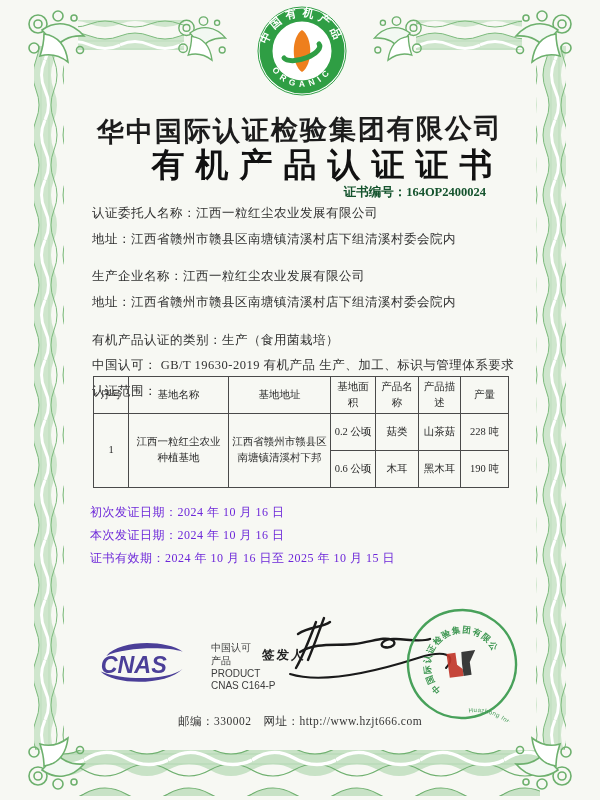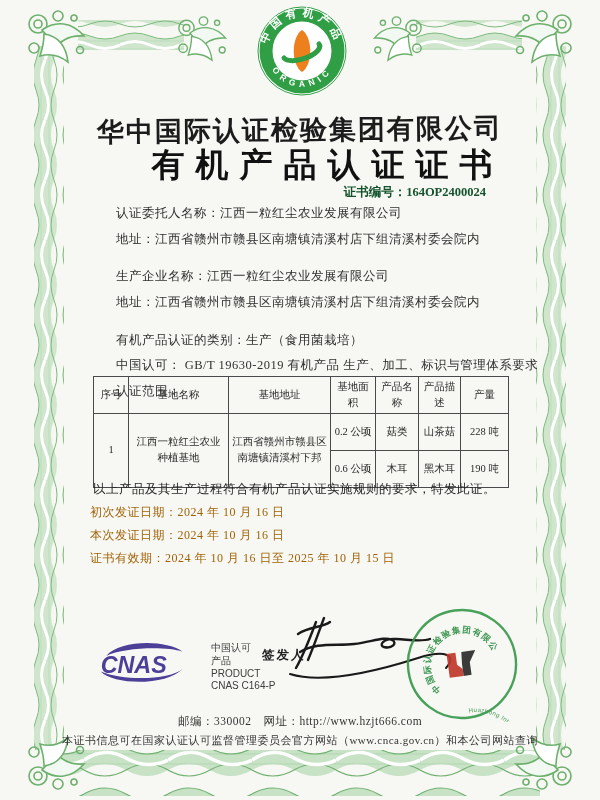--- a/index.html
+++ b/index.html
@@ -17,36 +17,36 @@
     transform:rotate(-0.6deg);
   }
   .main-title{
     position:absolute;left:0;right:0;top:143px;text-align:center;
     font-size:33px;font-weight:bold;color:#111;letter-spacing:11px;text-indent:11px;padding-left:44px;
   }
   .cert-no{
     position:absolute;right:114px;top:184px;font-size:12.5px;font-weight:bold;color:#14532d;
   }
   
-  .fields{position:absolute;left:92px;top:206px;width:430px;font-size:12.5px;letter-spacing:0.5px;color:#303030;margin-left:24px;}
+  .fields{position:absolute;left:92px;top:206px;width:430px;font-size:12.5px;letter-spacing:0.5px;color:#303030;}
   .fline{margin:0 0 10px 0;line-height:1.25;}
   .gap{height:12px;}
   
   .scope-table{
     position:absolute;left:93px;top:376px;border-collapse:collapse;
     font-size:10.5px;color:#2b2b2b;table-layout:fixed;
   }
   .scope-table th,.scope-table td{
     border:1px solid #4a4a4a;text-align:center;vertical-align:middle;
     padding:2px 3px;font-weight:normal;line-height:1.5;
   }
   .scope-table th{height:26px;}
   .scope-table td{height:32px;}
   .statement{position:absolute;left:93px;top:481px;width:430px;font-size:12.5px;color:#262626;letter-spacing:0.5px;}
-  .dates{position:absolute;left:90px;top:504px;font-size:12px;color:#a16207;letter-spacing:0.5px;}
+  .dates{position:absolute;left:90px;top:504px;font-size:12px;color:#6d28d9;letter-spacing:0.5px;}
   .dates div{margin-bottom:6px;}
   
   .cnas{position:absolute;left:95px;top:634px;display:flex;align-items:flex-start;}
   .cnas-lines{margin-left:24px;font-size:10px;line-height:1.28;color:#3c3c3c;font-family:"Liberation Sans","DejaVu Sans",sans-serif;padding-top:8px;}
   .signer{position:absolute;left:262px;top:647px;font-size:12.5px;font-weight:bold;color:#222;letter-spacing:2px;}
   .signature{position:absolute;left:288px;top:608px;}
   .stamp{position:absolute;left:404px;top:606px;opacity:0.92;}
   .footer{position:absolute;left:0;right:0;top:712px;text-align:center;font-size:11.5px;color:#343434;line-height:1.62;letter-spacing:0.5px;}
   .footer .f3{font-size:11px;margin-top:1px;}
 </style>
@@ -182,21 +182,20 @@
     </tr>
     <tr>
       <td>0.6 公顷</td>
       <td>木耳</td>
       <td>黑木耳</td>
       <td>190 吨</td>
     </tr>
   </tbody>
     </table>
 
-  <div class="statement">以上产品及其生产过程符合有机产品认证实施规则的要求，特发此证。</div>
   <div class="dates">
     <div>
       <span>初次发证日期：</span><span>2024 年 10 月 16 日</span>
     </div>
     <div>
       <span>本次发证日期：</span><span>2024 年 10 月 16 日</span>
     </div>
     <div>
       <span>证书有效期：</span><span>2024 年 10 月 16 日至 2025 年 10 月 15 日</span>
     </div>
@@ -244,16 +243,15 @@
       </g>
       <g>
         <path d="M-14,-12 h9 v12 l5,5 v7 h-14 Z" fill="#c1372b"></path>
         <path d="M1,-12 h14 l-7,11 v13 h-8 v-12 Z" fill="#2b2b2b"></path>
       </g>
     </g>
   </svg>
 
   <div class="footer">
     <div>邮编：330002　网址：http://www.hzjt666.com</div>
-    <div class="f3">本证书信息可在国家认证认可监督管理委员会官方网站（www.cnca.gov.cn）和本公司网站查询</div>
   </div>
 
 </div>
 
 </body></html>

